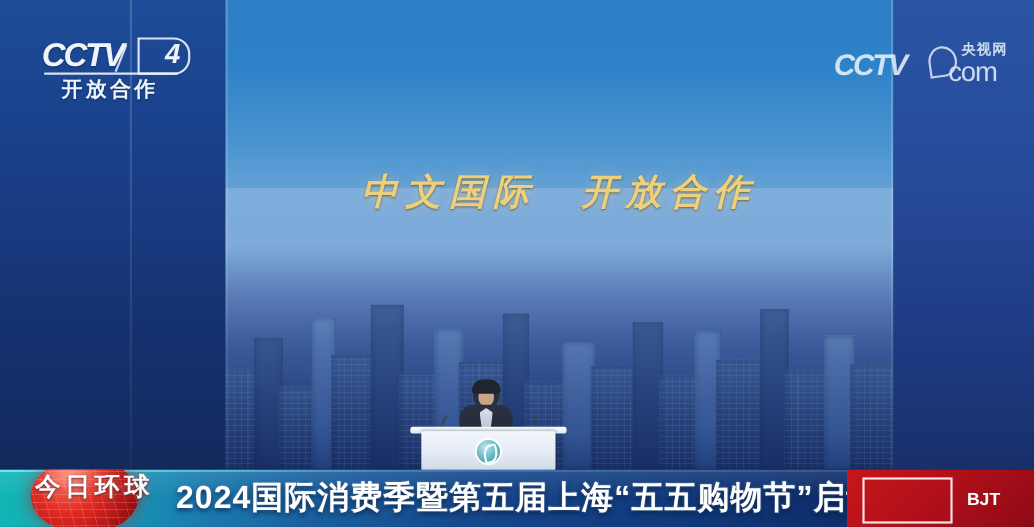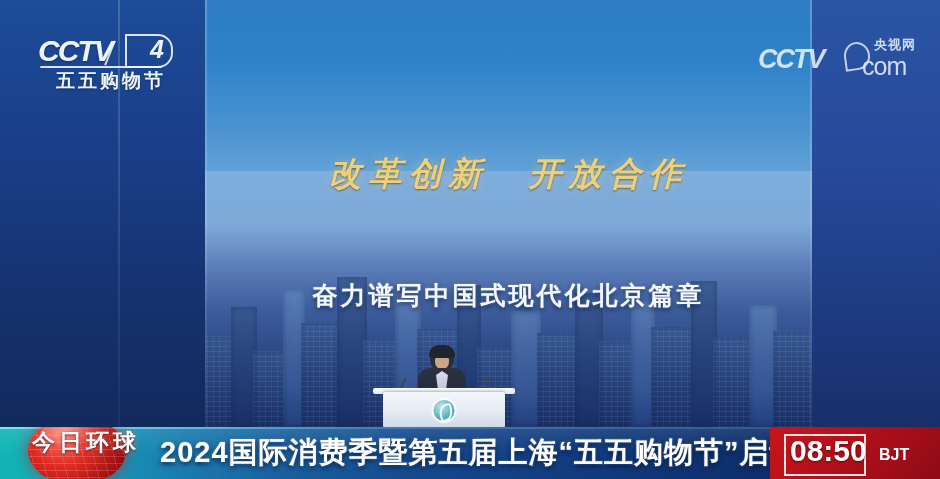--- a/index.html
+++ b/index.html
@@ -303,22 +303,21 @@
         <div class="bld" style="left:486px;width:26px;height:146px;"></div>
         <div class="bld lit" style="left:508px;width:40px;height:90px;"></div>
         <div class="bld pale" style="left:544px;width:28px;height:122px;"></div>
         <div class="bld lit" style="left:568px;width:46px;height:96px;"></div>
       </div>
 
       <div class="led-haze"></div>
       <div class="led-seam" style="left:0px;"></div>
       <div class="led-seam" style="left:605px;"></div>
 
-      <div class="gold-line">改革创新　开放合作</div>
-      <div class="white-line l2">奋力谱写中国式现代化北京篇章</div>
+      <div class="gold-line">中文国际　开放合作</div>
     </div>
 
     <div class="stage-person">
       <div class="head"></div>
       <div class="face"></div>
       <div class="hair-f"></div>
       <div class="body"></div>
       <div class="shirt"></div>
     </div>
     <div class="mic a"></div>
@@ -329,38 +328,37 @@
     </div>
 
     <div class="bug4">
       <div class="row1">
         <div class="cctv">CCTV</div>
         <div class="badge">
           <span>4</span>
         </div>
       </div>
       <div class="underline"></div>
-      <div class="cn">五五购物节</div>
+      <div class="cn">开放合作</div>
     </div>
 
     <div class="wm">
       <div class="cctv">CCTV</div>
       <div class="dot"></div>
       <div class="com">com</div>
       <div class="yangshi">央视网</div>
     </div>
 
   </div>
 
   <div class="ticker">
     <div class="ticker-sheen"></div>
     <div class="globe"></div>
     <div class="prog-name">今日环球</div>
     <div class="headline">2024国际消费季暨第五届上海“五五购物节”启动</div>
 
     <div class="clock">
       <div class="clock-frame"></div>
-      <div class="clock-time">08:50</div>
       <div class="clock-tz">BJT</div>
     </div>
   </div>
 
 </div>
 
 </body></html>

